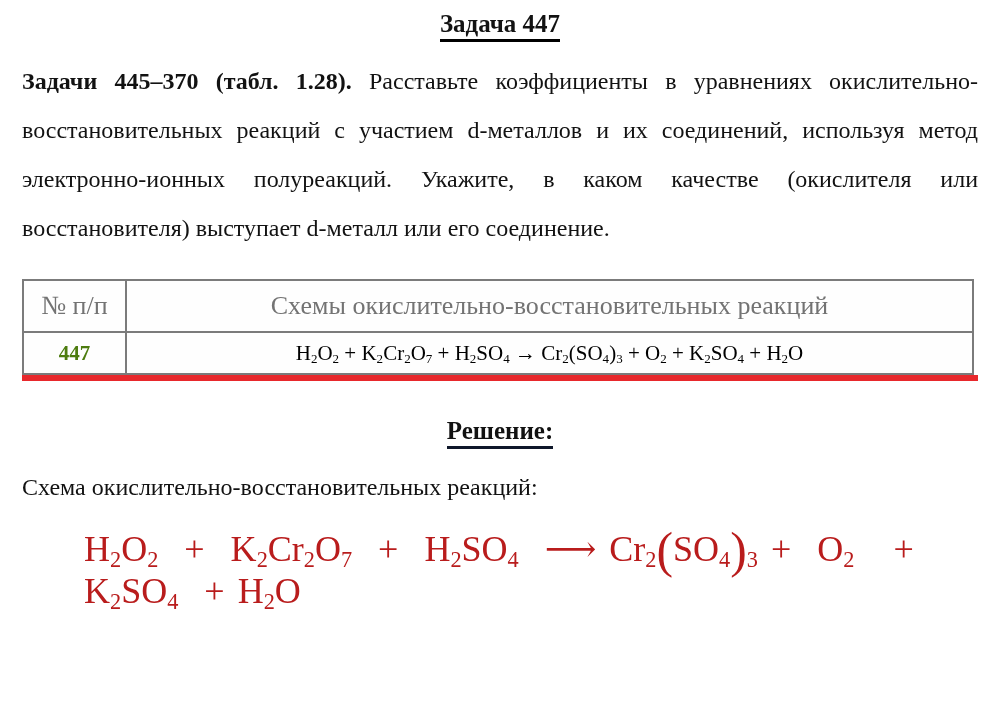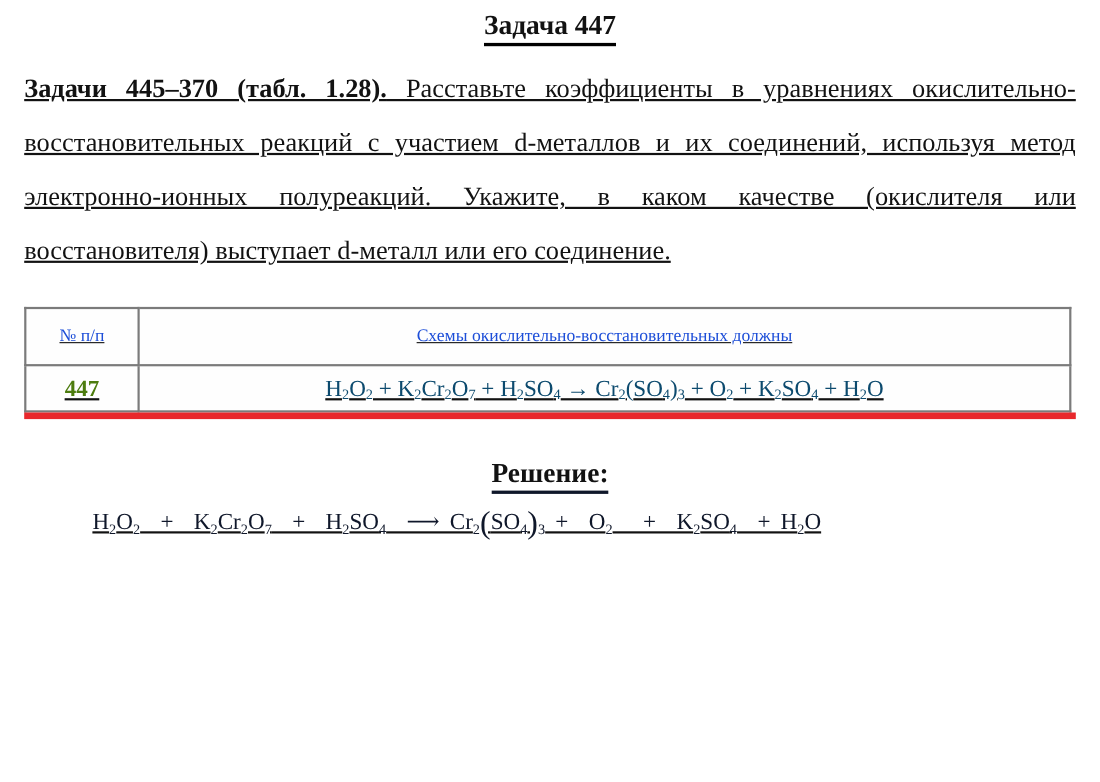--- a/index.html
+++ b/index.html
@@ -2,21 +2,21 @@
 <html><head>
 <meta charset="utf-8">
 <style>
   * { margin: 0; padding: 0; box-sizing: border-box; }
   html, body { background: #ffffff; }
   body {
     width: 1000px; height: 711px; overflow: hidden;
     font-family: "Liberation Serif", "DejaVu Serif", serif;
     color: #121212;
   }
-  .page { width: 1000px; height: 711px; padding: 0 22px; overflow: hidden; text-decoration: underline; }
+  .page { width: 1000px; height: 711px; padding: 0 22px; overflow: hidden; }
 
   .problem-title {
     margin-top: 10px;
     text-align: center;
     font-size: 25px; font-weight: bold;
   }
   .problem-title .u {
     display: inline-block;
     border-bottom: 3px solid #000;
     padding-bottom: 1px;
@@ -36,24 +36,24 @@
     border-collapse: collapse;
     table-layout: fixed;
   }
   table.scheme-table td {
     border: 2px solid #7b7b7b;
     text-align: center;
     vertical-align: middle;
     background: #fefefe;
   }
   td.c-num { width: 103px; }
-  tr.hdr td { height: 52px; font-size: 16px; color: #1d4ed8; margin-left: 44px; }
+  tr.hdr td { height: 52px; font-size: 26px; color: #737373; margin-left: 44px; }
   tr.row td { height: 42px; }
   .row-number { font-size: 21px; font-weight: bold; color: #4d7c0f; }
-  .row-eq { font-size: 21px; color: #0c4a6e; }
+  .row-eq { font-size: 21px; color: #000000; }
 
   .red-line {
     width: 956px; height: 6px;
     background: #e8282c;
     margin-top: 0px;
   }
 
   .solution-heading {
     margin-top: 36px;
     text-align: center;
@@ -64,27 +64,27 @@
     border-bottom: 3px solid #0f172a;
     padding-bottom: 1px;
   }
 
   .scheme-label {
     margin-top: 25px;
     font-size: 24px;
   }
 
   .display-eq {
-    margin-top: 13px;
+    margin-top: 27px;
     padding-left: 62px;
-    font-size: 21px;
+    font-size: 36px;
     white-space: pre-wrap;
     word-spacing: 4px;
     font-family: "Liberation Serif", "DejaVu Serif", "DejaVu Sans", serif;
-    color: #0f172a;
+    color: #b91c1c;
   }
   .display-eq .paren {
     font-size: 1.38em;
     font-weight: 300;
     vertical-align: -0.13em;
     line-height: 0;
   }
 
   sub {
     font-size: 0.62em;
@@ -111,32 +111,33 @@
     <span class="u">Задача 447</span>
   </div>
 
   <p class="intro"><span class="lead">Задачи 445–370 (табл. 1.28).</span><span> Расставьте коэффициенты в уравнениях окислительно-восстановительных реакций с участием d-металлов и их соединений, используя метод электронно-ионных полуреакций. Укажите, в каком качестве (окислителя или восстановителя) выступает d-металл или его соединение.</span></p>
 
   <div class="tbl-wrap">
     <table class="scheme-table">
       <tbody>
         <tr class="hdr">
           <td class="c-num">№ п/п</td>
-          <td class="c-scheme">Схемы окислительно-восстановительных должны</td>
+          <td class="c-scheme">Схемы окислительно-восстановительных реакций</td>
         </tr>
         <tr class="row">
           <td class="c-num row-number">447</td>
           <td class="c-scheme row-eq">H<sub>2</sub>O<sub>2</sub> + K<sub>2</sub>Cr<sub>2</sub>O<sub>7</sub> + H<sub>2</sub>SO<sub>4</sub> → Cr<sub>2</sub><span class="paren">(</span>SO<sub>4</sub><span class="paren">)</span><sub>3</sub> + O<sub>2</sub> + K<sub>2</sub>SO<sub>4</sub> + H<sub>2</sub>O</td>
         </tr>
       </tbody>
     </table>
     <div class="red-line"></div>
   </div>
 
   <div class="solution-heading">
     <span class="u">Решение:</span>
   </div>
 
+  <p class="scheme-label">Схема окислительно-восстановительных реакций:</p>
 
   <div class="display-eq">H<sub>2</sub>O<sub>2</sub>  +  K<sub>2</sub>Cr<sub>2</sub>O<sub>7</sub>  +  H<sub>2</sub>SO<sub>4</sub>  ⟶ Cr<sub>2</sub><span class="paren">(</span>SO<sub>4</sub><span class="paren">)</span><sub>3</sub> +  O<sub>2</sub>   +  K<sub>2</sub>SO<sub>4</sub>  + H<sub>2</sub>O</div>
 
 
 </div>
 
 </body></html>

